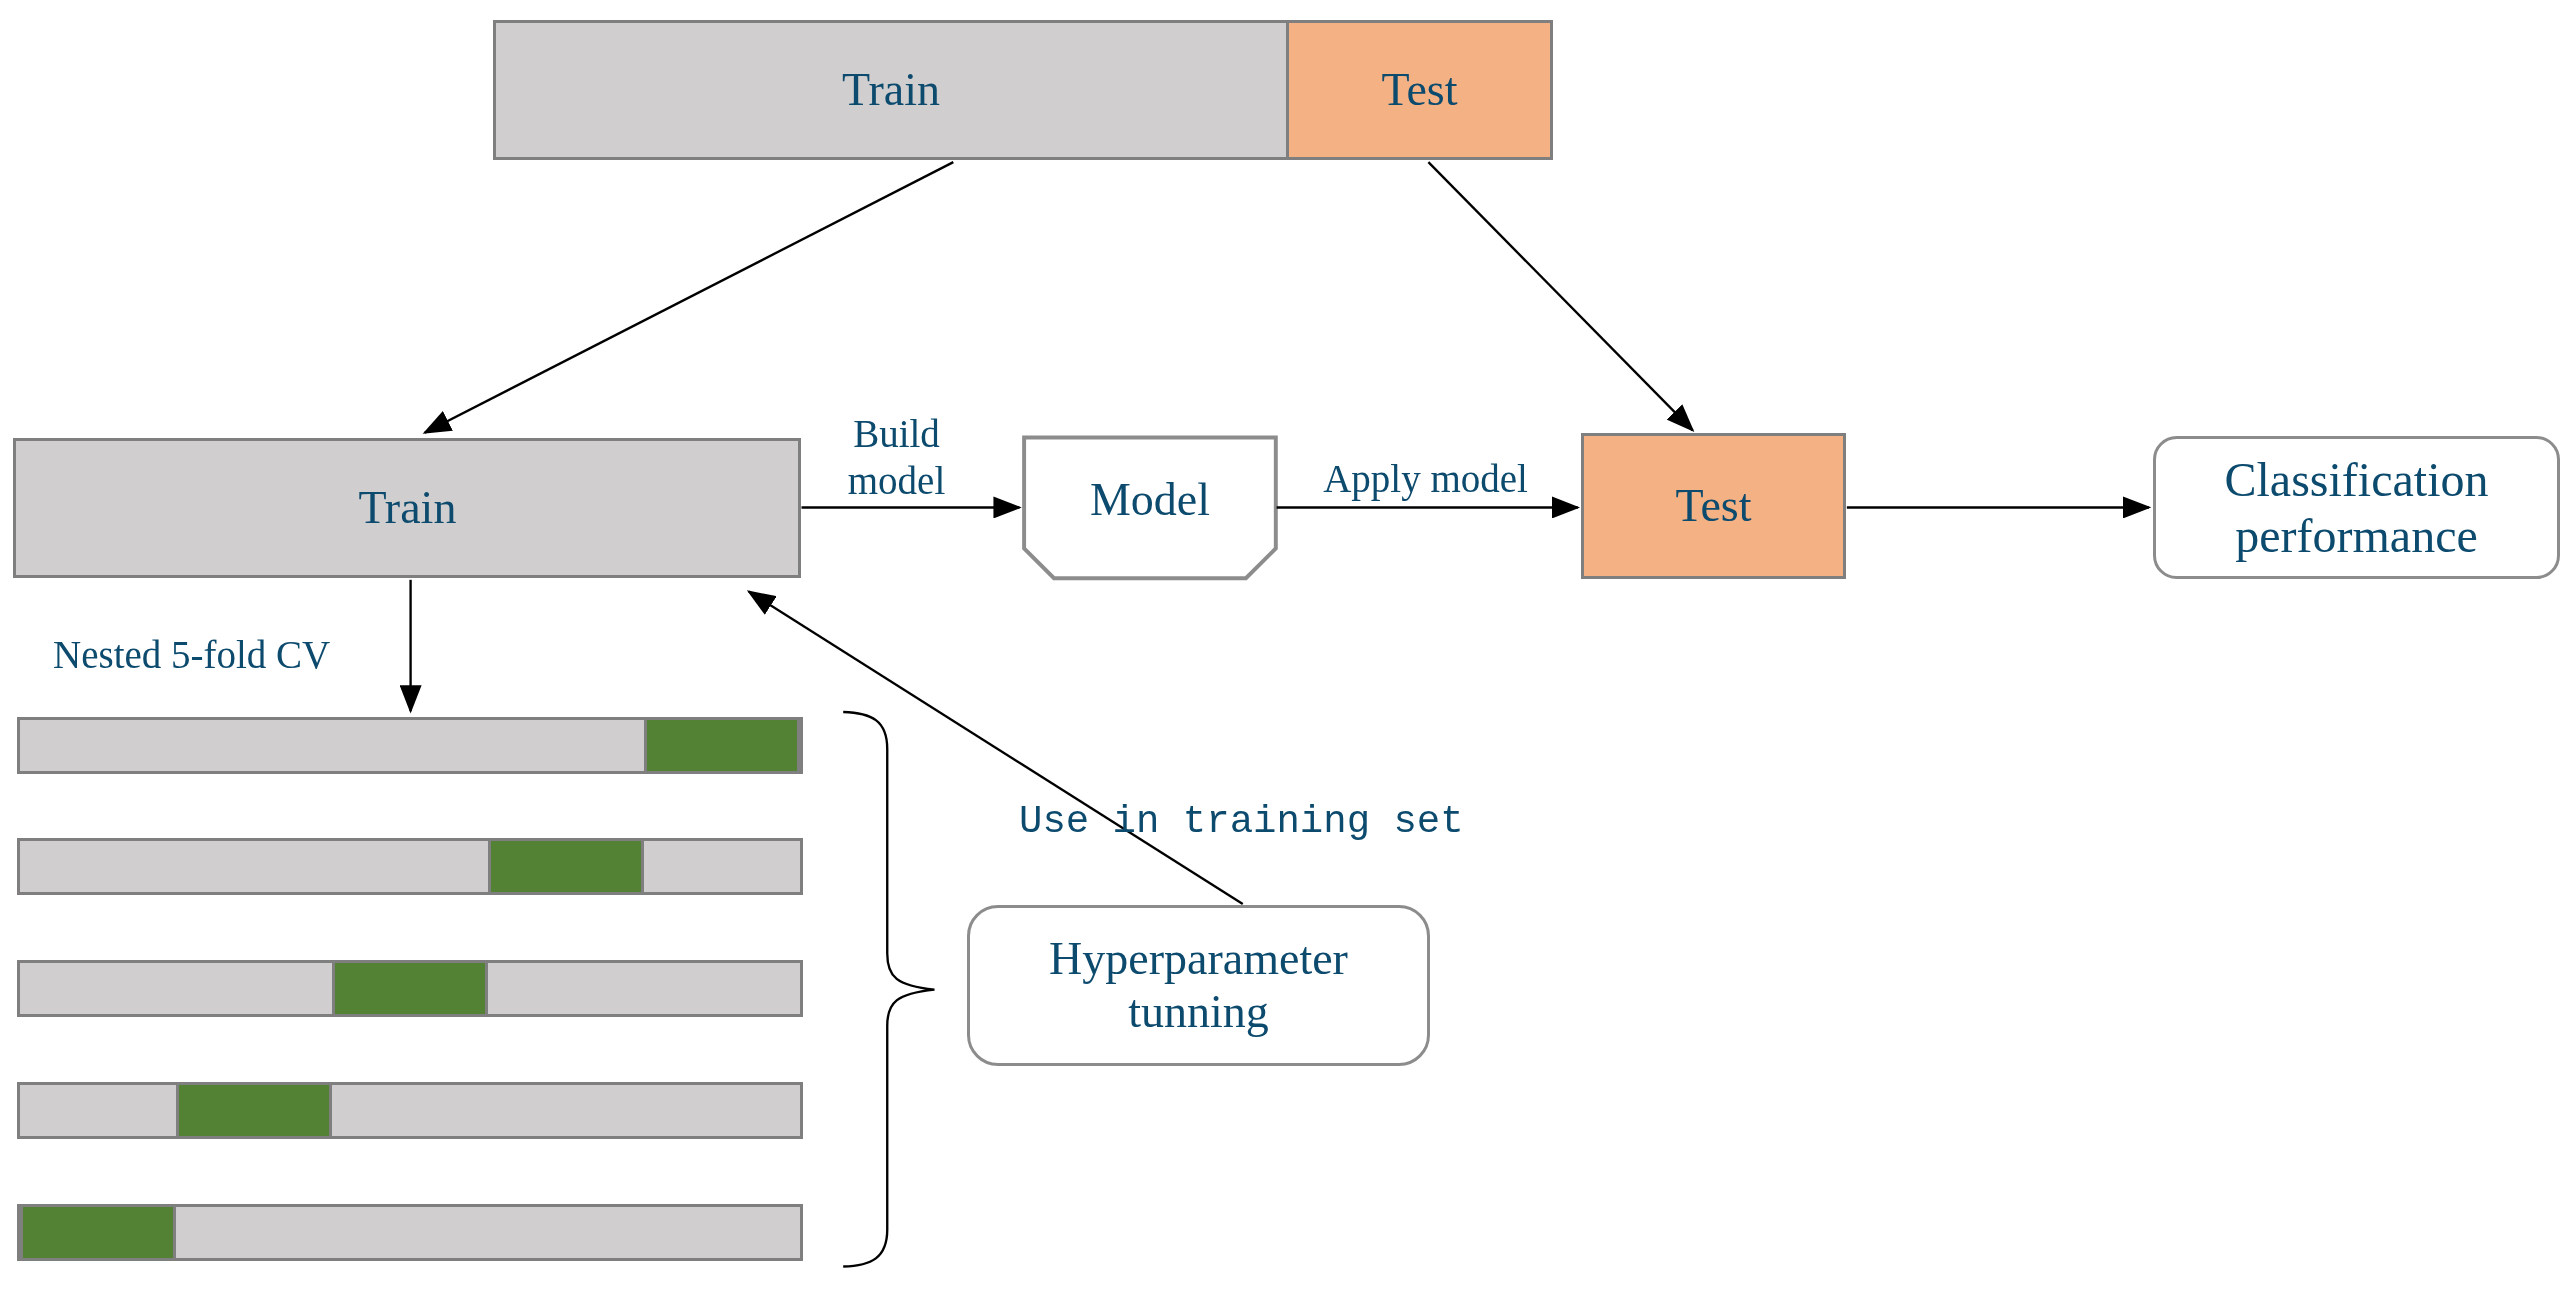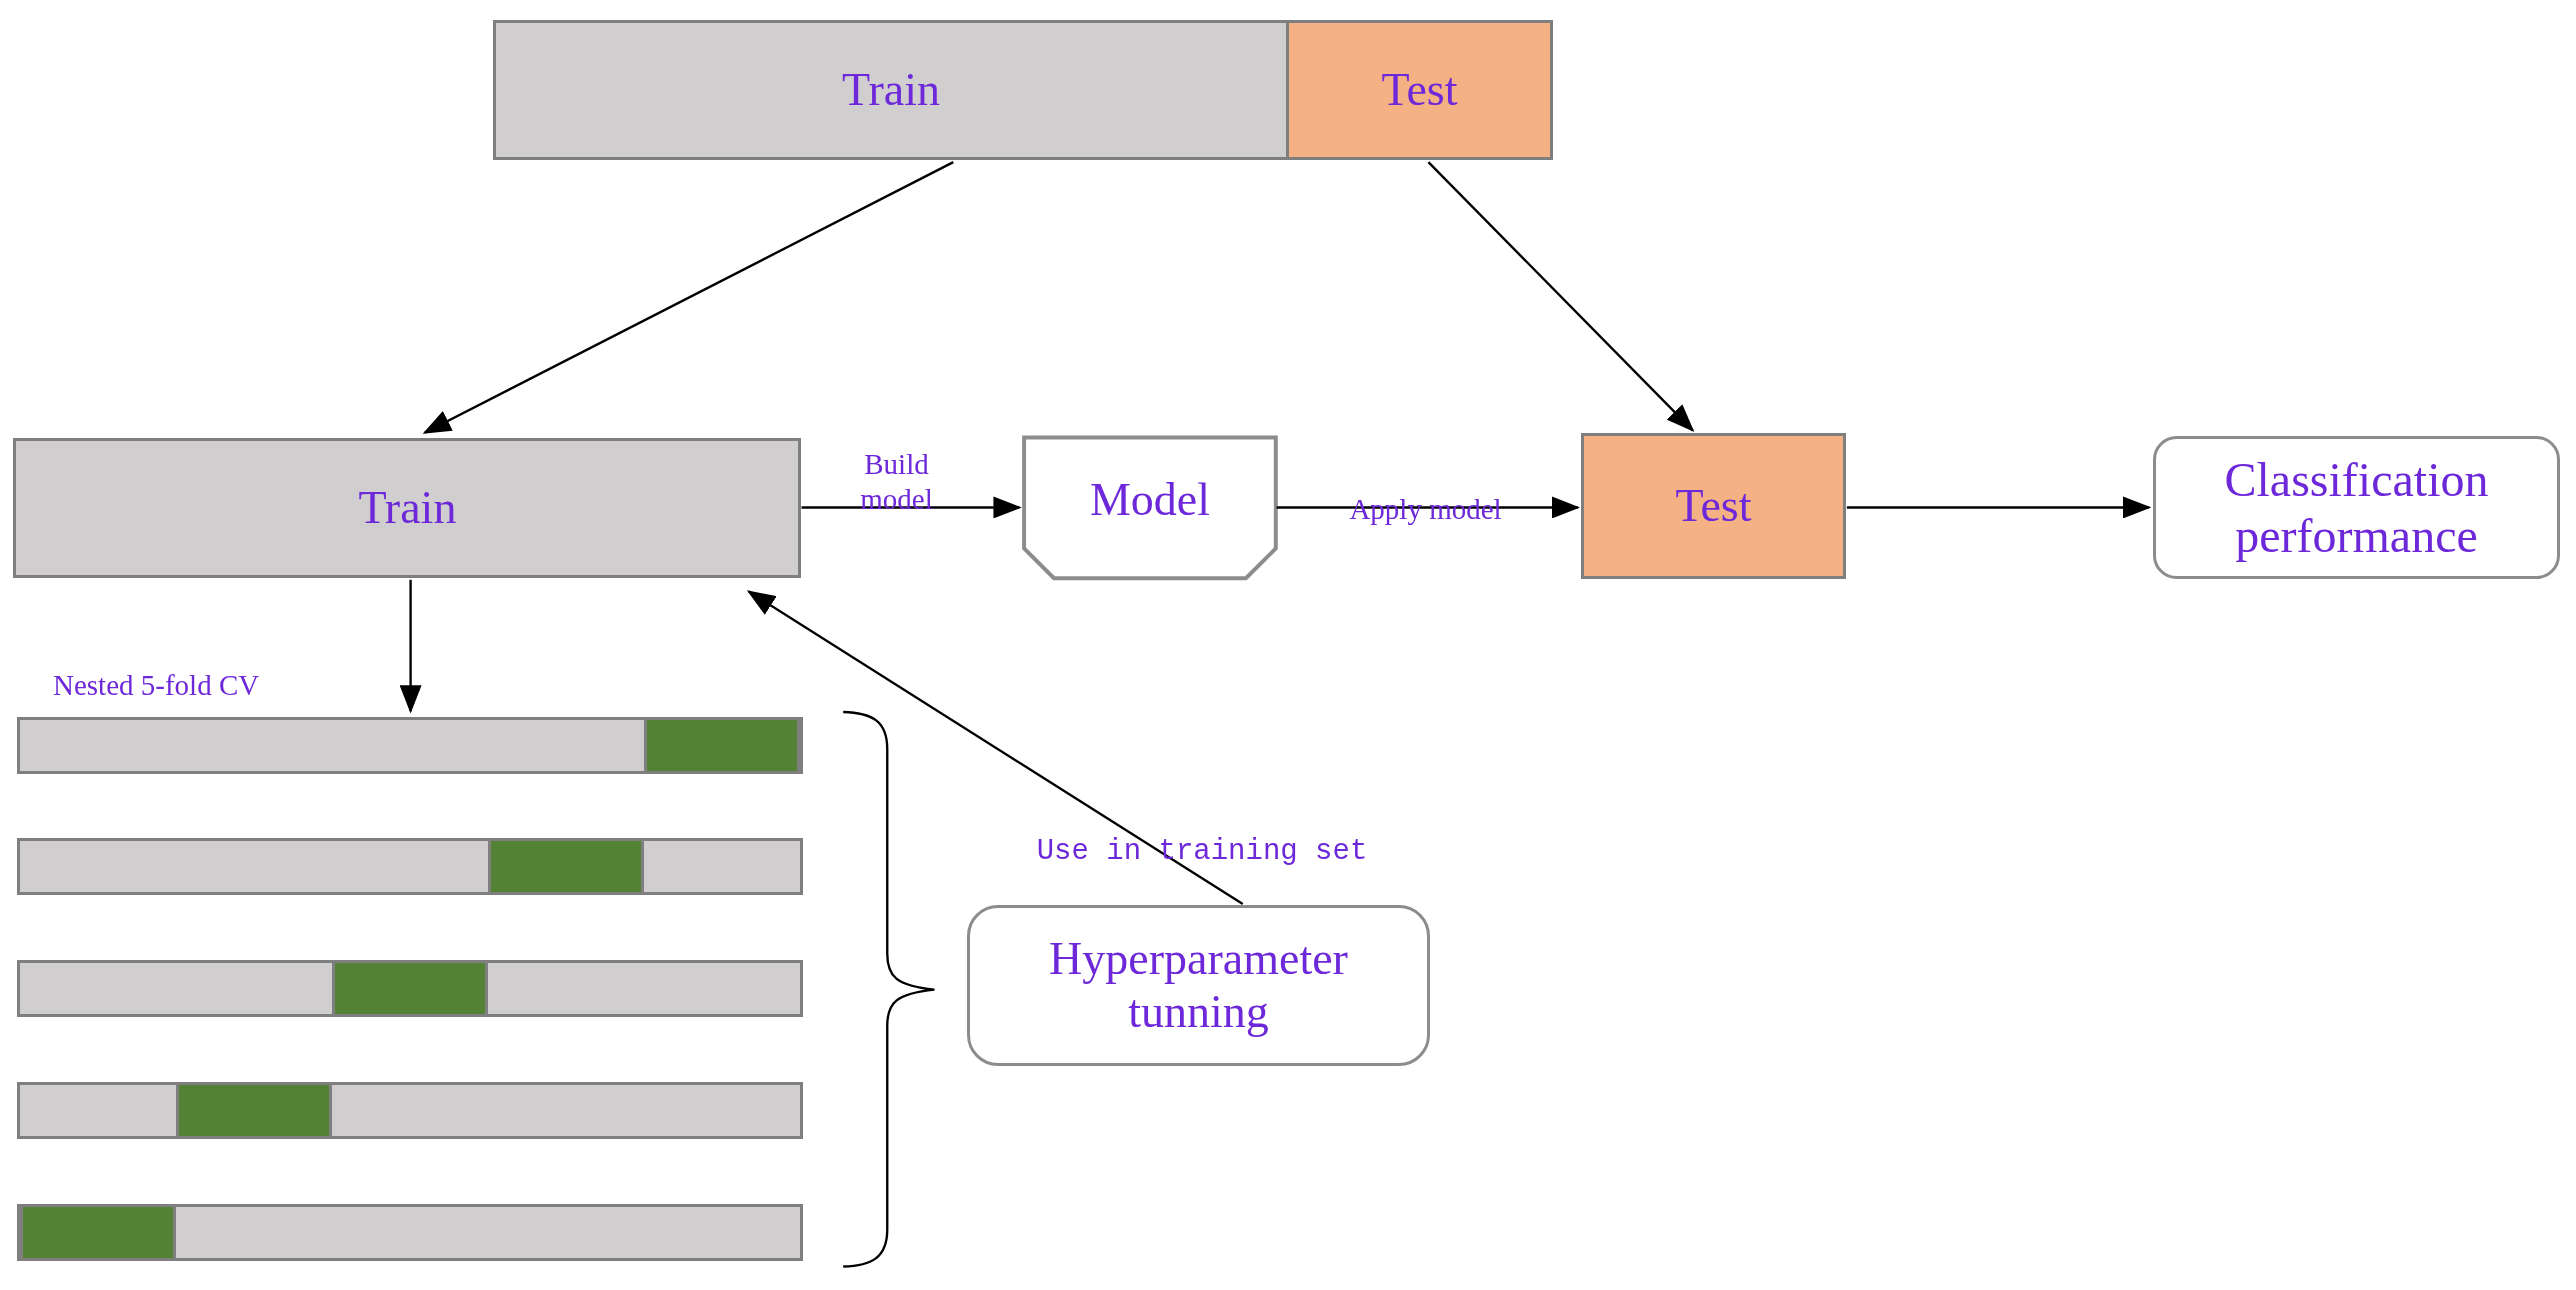--- a/index.html
+++ b/index.html
@@ -1,21 +1,21 @@
 <!DOCTYPE html>
 <html style="font-size:12.6px"><head>
 <meta charset="utf-8">
 <style>
   html,body{margin:0;padding:0;background:#ffffff;}
   #canvas{
     position:relative;
     width:2576px;height:1291px;
     background:#ffffff;
     font-family:"Liberation Serif","DejaVu Serif",serif;
-    color:#6d28d9;
+    color:#0c4a6e;
     overflow:hidden;
   }
   .box{
     position:absolute;
     box-sizing:border-box;
     display:flex;align-items:center;justify-content:center;
     text-align:center;
     font-size:46px;line-height:1.15;
   }
   .gray-fill{background:#d0cece;border:3.9px solid #7f7f7f;}
@@ -28,22 +28,22 @@
   }
   .top-bar .seg{
     display:flex;align-items:center;justify-content:center;
     font-size:46px;box-sizing:border-box;
   }
   .seg-train{flex:1;background:#d0cece;}
   .seg-test{width:264px;background:#f4b183;border-left:3.9px solid #7f7f7f;}
   
   .lbl{
     position:absolute;
-    font-size:29px;line-height:1.2;
-    text-align:center;white-space:nowrap;margin-top:36px;
+    font-size:39px;line-height:1.2;
+    text-align:center;white-space:nowrap;
   }
   
   .cv-bar{
     position:absolute;left:16.5px;width:786px;height:57px;
     box-sizing:border-box;border:3.9px solid #7f7f7f;background:#d0cece;
   }
   .cv-green{
     position:absolute;top:0;bottom:0;
     box-sizing:border-box;
     background:#548235;

